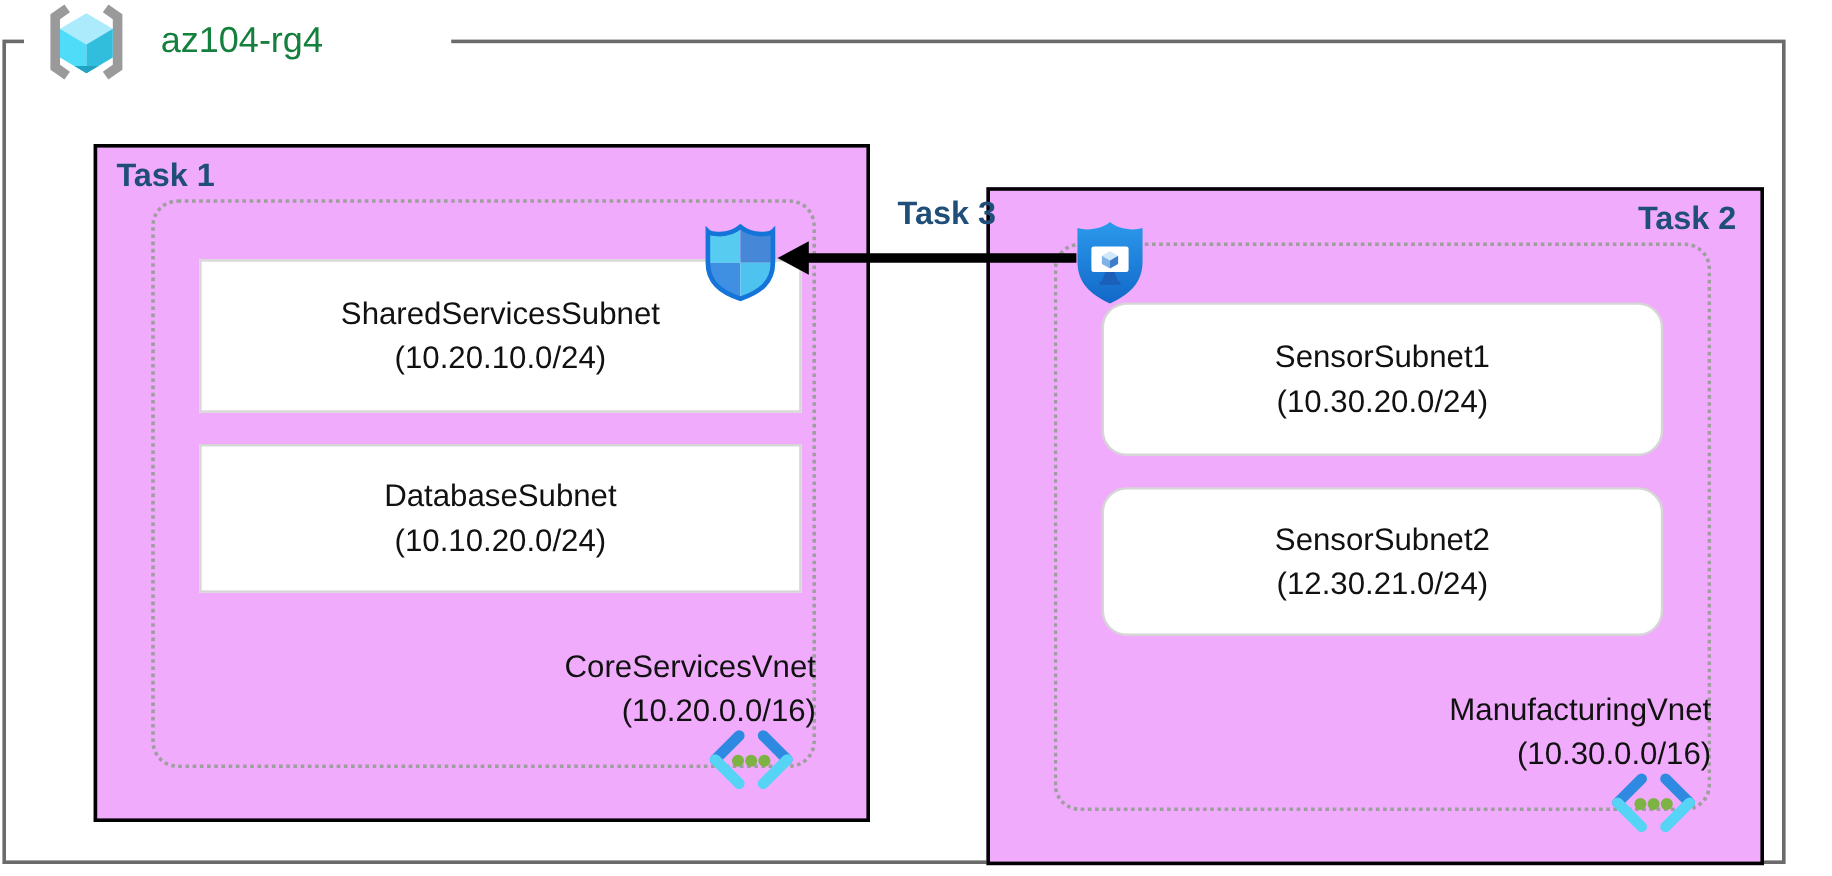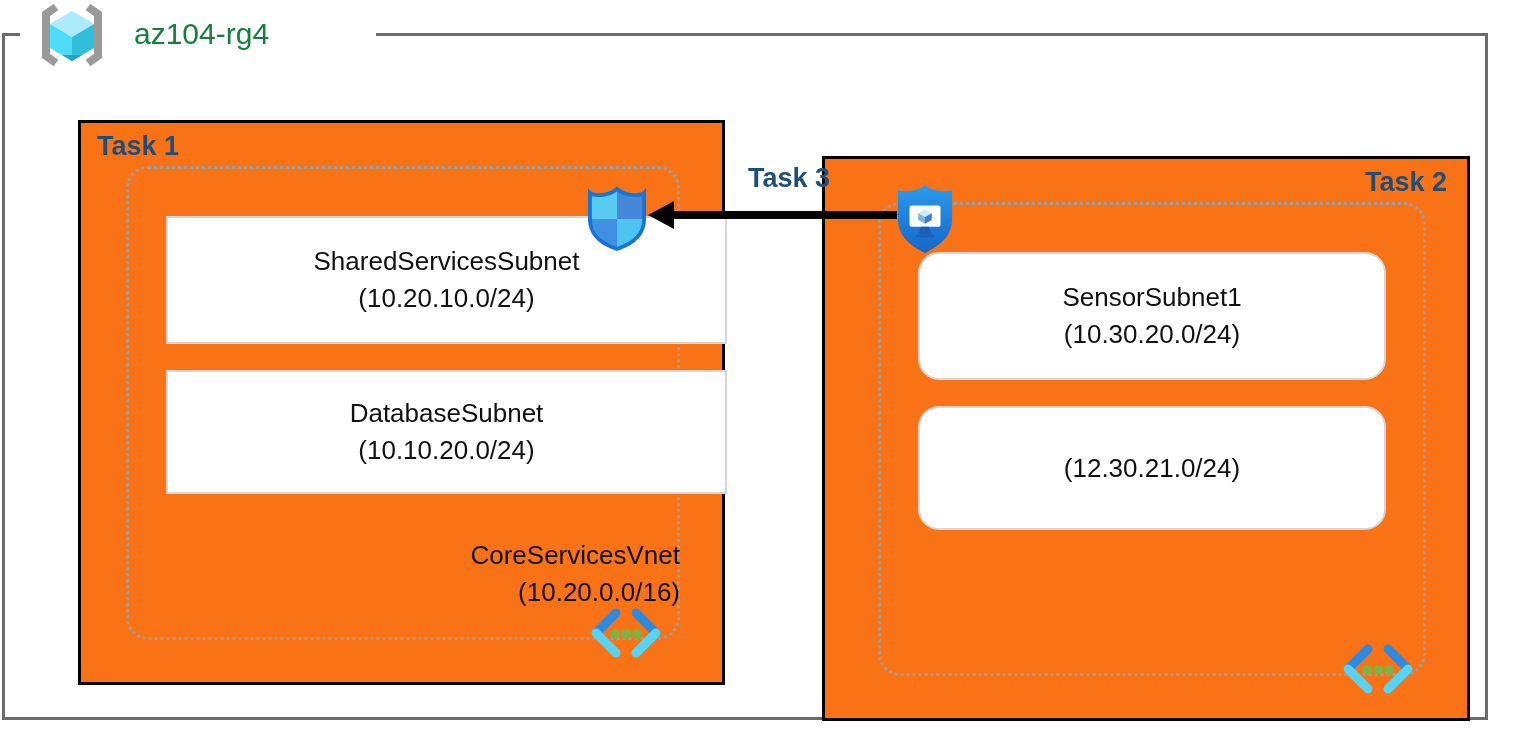--- a/index.html
+++ b/index.html
@@ -16,42 +16,42 @@
     position:absolute; left:20px; top:4px; width:356px; height:64px;
     background:#fff; z-index:2;
   }
   .rg-icon { position:absolute; left:32px; top:2px; z-index:3; }
   .rg-title {
     position:absolute; left:134px; top:17px; z-index:3;
     font-size:30px; color:#15803d; white-space:nowrap;
   }
   .task-box {
     position:absolute; top:120px; width:648px; height:565px;
-    background:#f97316; border:3px solid #000; z-index:2;
+    background:#f0abfc; border:3px solid #000; z-index:2;
   }
   .task-box.t1 { left:78px; width:647px; }
   .task-box.t2 { left:822px;margin-top:36px; }
   .task-label {
     position:absolute; top:8px; font-size:27px; font-weight:bold;
     color:#1F4E79; z-index:3;
   }
   .task-label.left { left:16px; }
   .task-label.right { right:20px; }
   .dotted-vnet {
     position:absolute; top:43px; height:474px;
     border:3px dotted #9E9E9E; border-radius:22px; background:transparent;
   }
   .t1 .dotted-vnet { left:45px; width:554px; }
   .t2 .dotted-vnet { left:53px; width:548px; }
   .subnet-box {
     position:absolute; background:#fff; border:2px solid #D6D6D6;
     display:flex; flex-direction:column; justify-content:center;
     text-align:center; font-size:26px; color:#111; line-height:37px;
   }
-  .t1 .subnet-box { left:85px; width:561px; }
+  .t1 .subnet-box { left:85px; width:502px; }
   .t2 .subnet-box { left:93px; width:468px;border-radius:21px; }
   .subnet-box.s1 { top:93px; height:128px; }
   .subnet-box.s2 { top:247px; height:124px;text-align:center; }
   .vnet-label {
     position:absolute; top:414px; text-align:right;
     font-size:26px; color:#111; line-height:37px;
   }
   .t1 .vnet-label { left:45px; width:554px; }
   .t2 .vnet-label { left:53px; width:548px; }
   .vnet-icon { position:absolute; top:484px; z-index:4; }
@@ -114,21 +114,26 @@
   </div>
 
   <div class="task-box t2">
     <div class="task-label right">Task 2</div>
     <div class="dotted-vnet"></div>
     <div class="subnet-box s1">
       <div>SensorSubnet1</div>
       <div>(10.30.20.0/24)</div>
     </div>
     <div class="subnet-box s2">
+      <div>SensorSubnet2</div>
       <div>(12.30.21.0/24)</div>
+    </div>
+    <div class="vnet-label">
+      <div>ManufacturingVnet</div>
+      <div>(10.30.0.0/16)</div>
     </div>
     <div class="vnet-icon">
       <svg width="74" height="52" viewBox="0 0 74 52">
         <line x1="27" y1="6" x2="7" y2="26" stroke="#2E8AE0" stroke-width="9" stroke-linecap="round"></line>
         <line x1="7" y1="26" x2="27" y2="46" stroke="#55D4F6" stroke-width="9" stroke-linecap="round"></line>
         <line x1="47" y1="6" x2="67" y2="26" stroke="#2E8AE0" stroke-width="9" stroke-linecap="round"></line>
         <line x1="67" y1="26" x2="47" y2="46" stroke="#55D4F6" stroke-width="9" stroke-linecap="round"></line>
         <circle cx="26" cy="27" r="5" fill="#7CB342"></circle>
         <circle cx="37" cy="27" r="5" fill="#7CB342"></circle>
         <circle cx="48" cy="27" r="5" fill="#7CB342"></circle>

